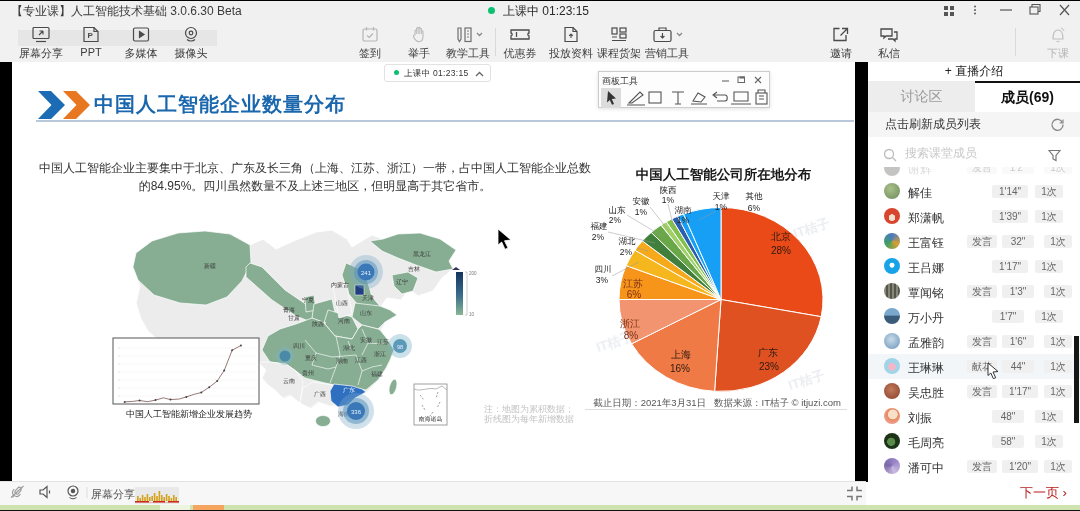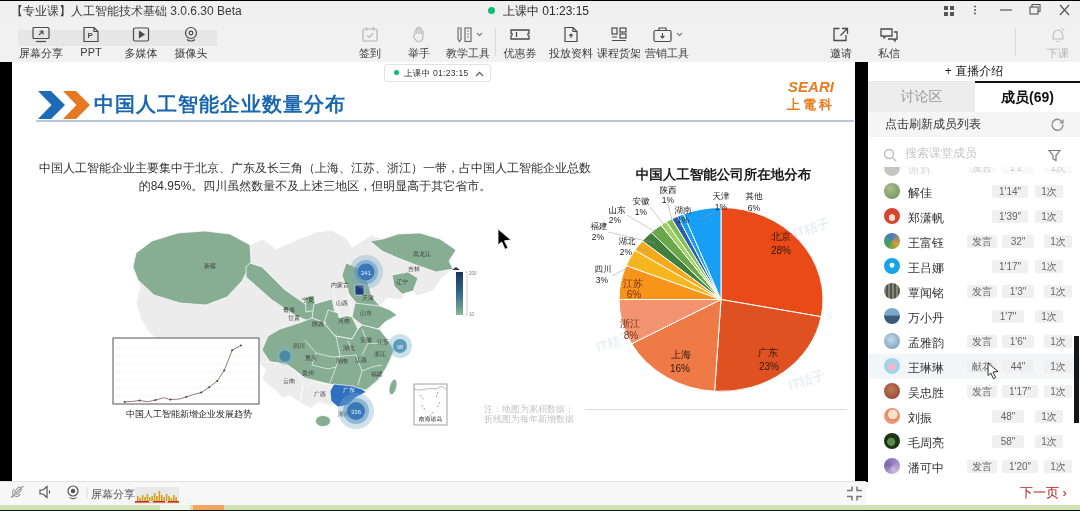--- a/index.html
+++ b/index.html
@@ -220,25 +220,44 @@
     <polygon points="25,0 38,0 52,14 38,28 25,28 38.5,14" fill="#e87722"></polygon>
   </svg>
   <div class="abs" id="slidetitle">中国人工智能企业数量分布</div>
   <div class="abs" id="underline"></div>
   <div class="abs" id="para">中国人工智能企业主要集中于北京、广东及长三角（上海、江苏、浙江）一带，占中国人工智能企业总数<br>的84.95%。四川虽然数量不及上述三地区，但明显高于其它省市。</div>
 
   <div class="abs" id="livepill"><span class="gdot" style="width:5px;height:5px;margin-right:5px;"></span>上课中 01:23:15<svg style="position:absolute; right:6px; top:6px;" width="9" height="6" viewBox="0 0 9 6">
         <path d="M1,5 L4.5,1.5 L8,5" stroke="#666" stroke-width="1.3" fill="none"></path>
       </svg></div>
 
-
-  <div class="abs" id="seari">
-      <div class="l1">SEARI</div>
-      <div class="l2">上電科</div>
-    </div>
+  <div class="abs" id="board">
+    <div class="bt">画板工具</div>
+    <svg class="abs" style="right:6px; top:4px;" width="42" height="8" viewBox="0 0 42 8">
+      <line x1="1" y1="5" x2="8" y2="5" stroke="#666" stroke-width="1.1"></line>
+      <rect x="17" y="1" width="6.5" height="5.5" fill="none" stroke="#666" stroke-width="1"></rect>
+      <rect x="18.5" y="0.5" width="5" height="2" fill="#666"></rect>
+      <path d="M34,1 L40,7 M40,1 L34,7" stroke="#666" stroke-width="1.1"></path>
+    </svg>
+    <svg class="abs" style="left:2px; top:16px;" width="168" height="20" viewBox="0 0 168 20">
+      <rect x="0" y="-1" width="20" height="21" rx="2" fill="#dcdcdc"></rect>
+      <path d="M7,3 L15,10.5 L10.8,11 L13,16 L11,16.8 L8.8,12 L6,14.5 Z" fill="#333"></path>
+      <g stroke="#555" stroke-width="1.1" fill="none">
+        <path d="M28,15 L39,4 L42,7 L31,15 Z M26,17 L44,17"></path>
+        <rect x="48" y="4" width="12" height="11"></rect>
+        <path d="M71,4 L83,4 M77,4 L77,16 M74,16 L80,16"></path>
+        <path d="M92,13 L97,5 L104,9 L100,14 Z M90,16 L106,16"></path>
+        <path d="M113,7 L124,7 C127,7 127,13 124,13 L116,13 M116,4 L112,7 L116,10"></path>
+        <path d="M133,4 L147,4 L147,13 L133,13 Z M130,16 L150,16"></path>
+        <rect x="155" y="5" width="11" height="11"></rect>
+        <path d="M157,5 L157,2 L164,2 L164,5 M158,8 L163,8 M158,11 L163,11"></path>
+      </g>
+    </svg>
+  </div>
+
 
   <svg class="abs" style="left:88px; top:143px;" width="380" height="255" viewBox="100 205 380 255">
     <defs>
       <linearGradient id="scaleg" x1="0" y1="0" x2="0" y2="1">
         <stop offset="0" stop-color="#15335e"></stop>
           <stop offset="0.55" stop-color="#3a6e8c"></stop>
           <stop offset="1" stop-color="#8ab694"></stop>
       </linearGradient>
     </defs>
     <g transform="translate(100,205)">
@@ -442,20 +461,21 @@
         <text x="721" y="210">1%</text>
       <text x="754" y="199">其他</text>
         <text x="754" y="211">6%</text>
     </g>
     <g font-size="13" fill="#8a9ab0" opacity="0.18" font-weight="bold">
       <text x="795" y="238" transform="rotate(-18 795 238)">IT桔子</text>
       <text x="598" y="352" transform="rotate(-18 598 352)">IT桔子</text>
       <text x="790" y="390" transform="rotate(-18 790 390)">IT桔子</text>
     </g>
   </svg>
+  <div class="abs" style="left:455px; top:335px; width:500px; text-align:center; font-size:9.5px; color:#555; white-space:nowrap;">截止日期：2021年3月31日&nbsp;&nbsp;&nbsp;数据来源：IT桔子 © itjuzi.com</div>
   <div class="abs" style="left:573px; top:347px; width:262px; height:1px; background:#ddd;"></div>
 </div>
 
 <svg class="abs" style="left:495px; top:228px;" width="20" height="22" viewBox="0 0 20 22">
   <path d="M3,1 L16,12 L9.5,12.8 L13,20 L10,21.3 L6.7,14 L3,17 Z" fill="#000" stroke="#fff" stroke-width="0.8"></path>
 </svg>
 
 <div class="abs" id="bottombar"></div>
 <svg class="abs" style="left:8px; top:484px;" width="92" height="20" viewBox="0 0 92 20">
   <g fill="none" stroke="#9a9a9a" stroke-width="1.1">

